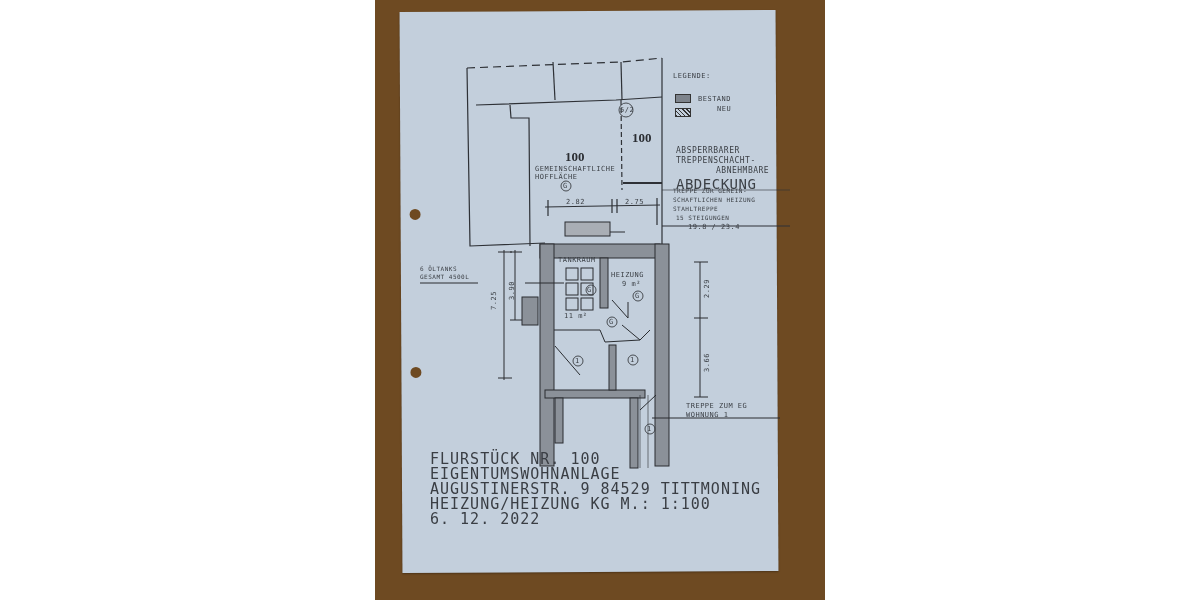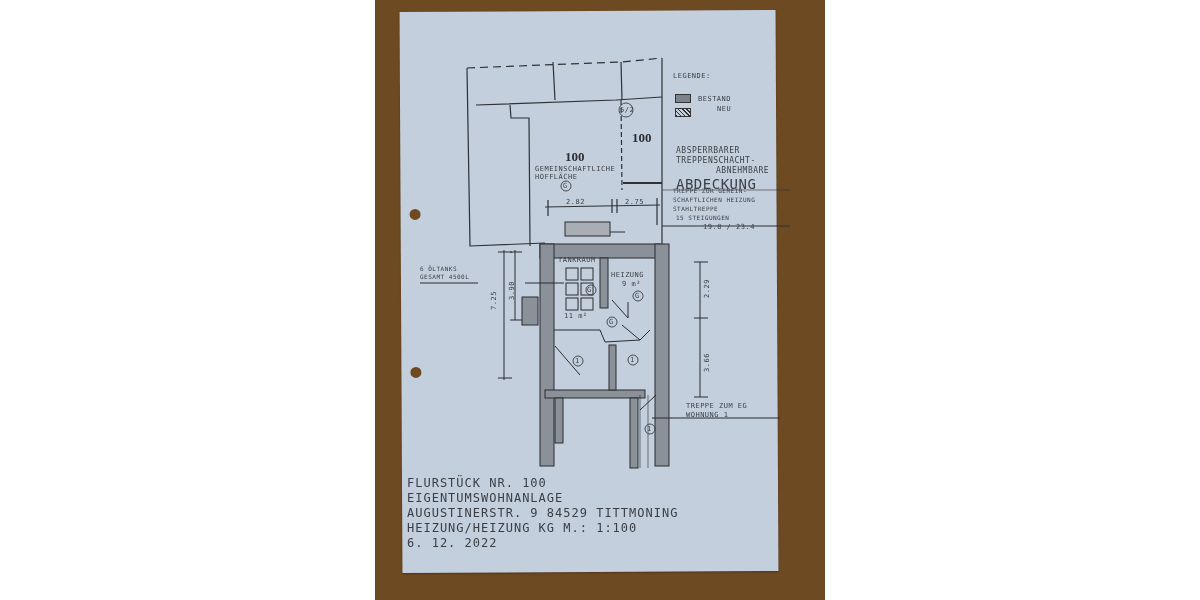--- a/index.html
+++ b/index.html
@@ -3,21 +3,21 @@
 <meta charset="utf-8">
 <style>
   html, body { margin:0; padding:0; }
   body { width:1200px; height:600px; background:#ffffff; position:relative; overflow:hidden; font-family:"DejaVu Sans Mono", monospace; }
   .photo { position:absolute; left:375px; top:0; width:450px; height:600px; background:#6e4a22; overflow:hidden; }
   .paper { position:absolute; left:401px; top:11px; width:376px; height:561px; background:#c3cfdc;
            transform: rotate(-0.3deg); box-shadow: 0 1px 2px rgba(0,0,0,0.3); }
   .hole { position:absolute; width:11px; height:11px; border-radius:50%; background:#6e4a22; }
   .lbl { position:absolute; color:#3c4046; font-size:7px; letter-spacing:0.5px; white-space:nowrap; line-height:1.15; }
   .big { position:absolute; color:#2b2e33; font-weight:bold; font-size:13px; font-family:Liberation Serif, serif; }
-  .title-block { position:absolute; left:407px; top:452px; color:#3a3e44; font-size:12px; letter-spacing:1px; line-height:15px;margin-top:24px; }
+  .title-block { position:absolute; left:430px; top:452px; color:#3a3e44; font-size:15px; letter-spacing:1px; line-height:15px; }
   svg { position:absolute; left:0; top:0; }
 </style>
 </head>
 <body>
 
 <div class="photo"></div>
 <div class="paper">
   <div class="hole" style="left:9px; top:197px;"></div>
   <div class="hole" style="left:9px; top:355px;"></div>
 </div>
@@ -130,21 +130,21 @@
 <div class="lbl" style="left:647px; top:425px;">1</div>
 
 <div class="lbl" style="left:676px; top:146px; font-size:8px;">ABSPERRBARER</div>
 <div class="lbl" style="left:676px; top:156px; font-size:8px;">TREPPENSCHACHT-</div>
 <div class="lbl" style="left:716px; top:166px; font-size:8px;">ABNEHMBARE</div>
 <div class="lbl" style="left:676px; top:176px; font-size:14px;">ABDECKUNG</div>
 <div class="lbl" style="left:673px; top:188px; font-size:6px;">TREPPE ZUR GEMEIN-</div>
 <div class="lbl" style="left:673px; top:197px; font-size:6px;">SCHAFTLICHEN HEIZUNG</div>
 <div class="lbl" style="left:673px; top:206px; font-size:6px;">STAHLTREPPE</div>
 <div class="lbl" style="left:676px; top:215px; font-size:6px;">15 STEIGUNGEN</div>
-<div class="lbl" style="left:703px; top:223px;">19.8 / 23.4</div>
+<div class="lbl" style="left:688px; top:223px;">19.8 / 23.4</div>
 <div class="lbl" style="left:420px; top:266px; font-size:6px;">6 ÖLTANKS</div>
 <div class="lbl" style="left:420px; top:274px; font-size:6px;">GESAMT 4500L</div>
 <div class="lbl" style="left:686px; top:402px;">TREPPE ZUM EG</div>
 <div class="lbl" style="left:686px; top:411px;">WOHNUNG 1</div>
 
 <div class="title-block">
   <div>FLURSTÜCK NR. 100</div>
   <div>EIGENTUMSWOHNANLAGE</div>
   <div>AUGUSTINERSTR. 9   84529 TITTMONING</div>
   <div>HEIZUNG/HEIZUNG KG   M.: 1:100</div>

